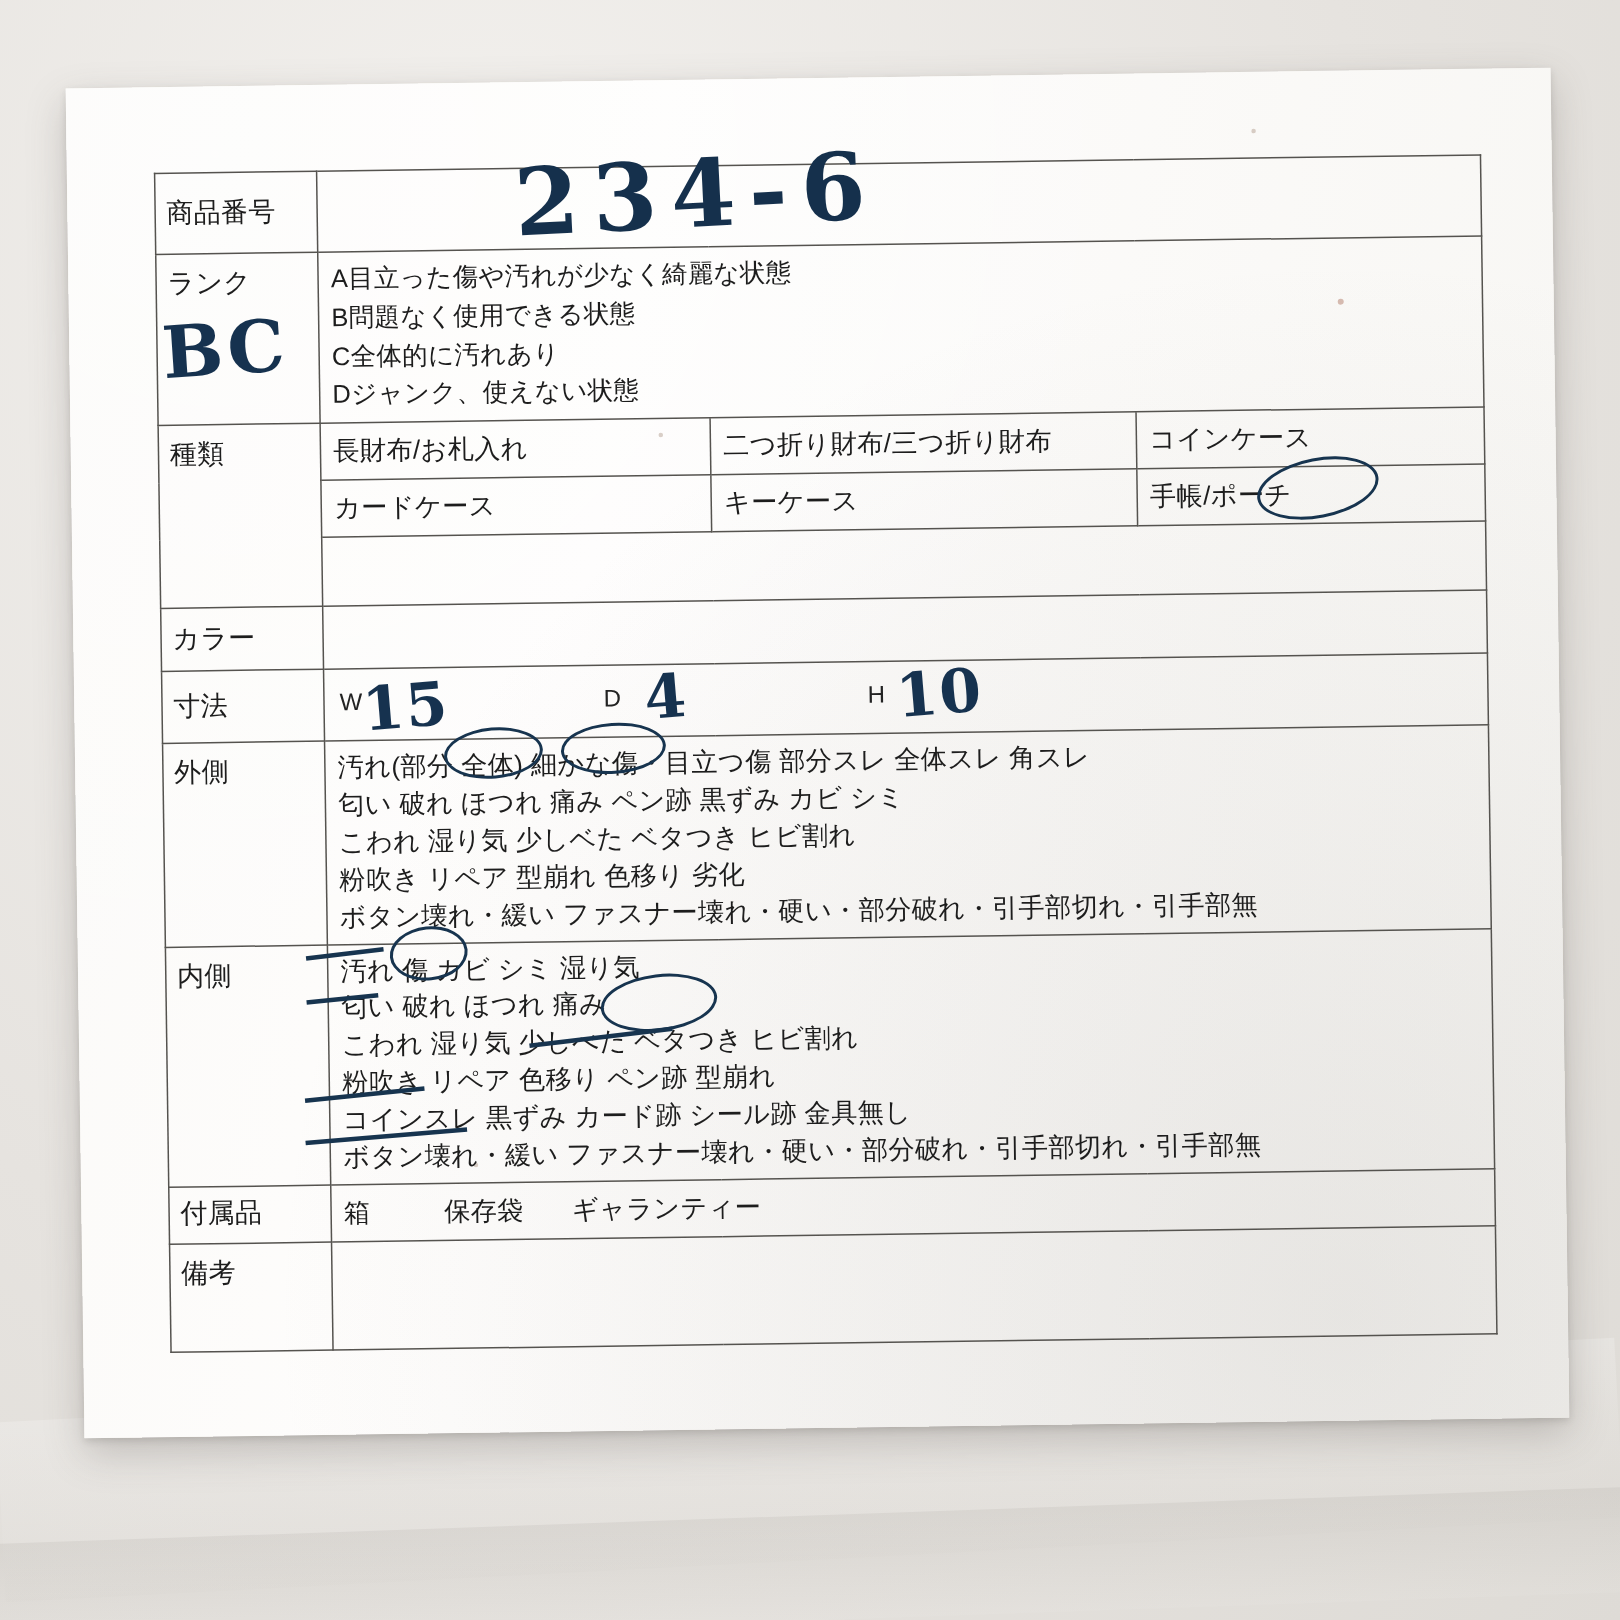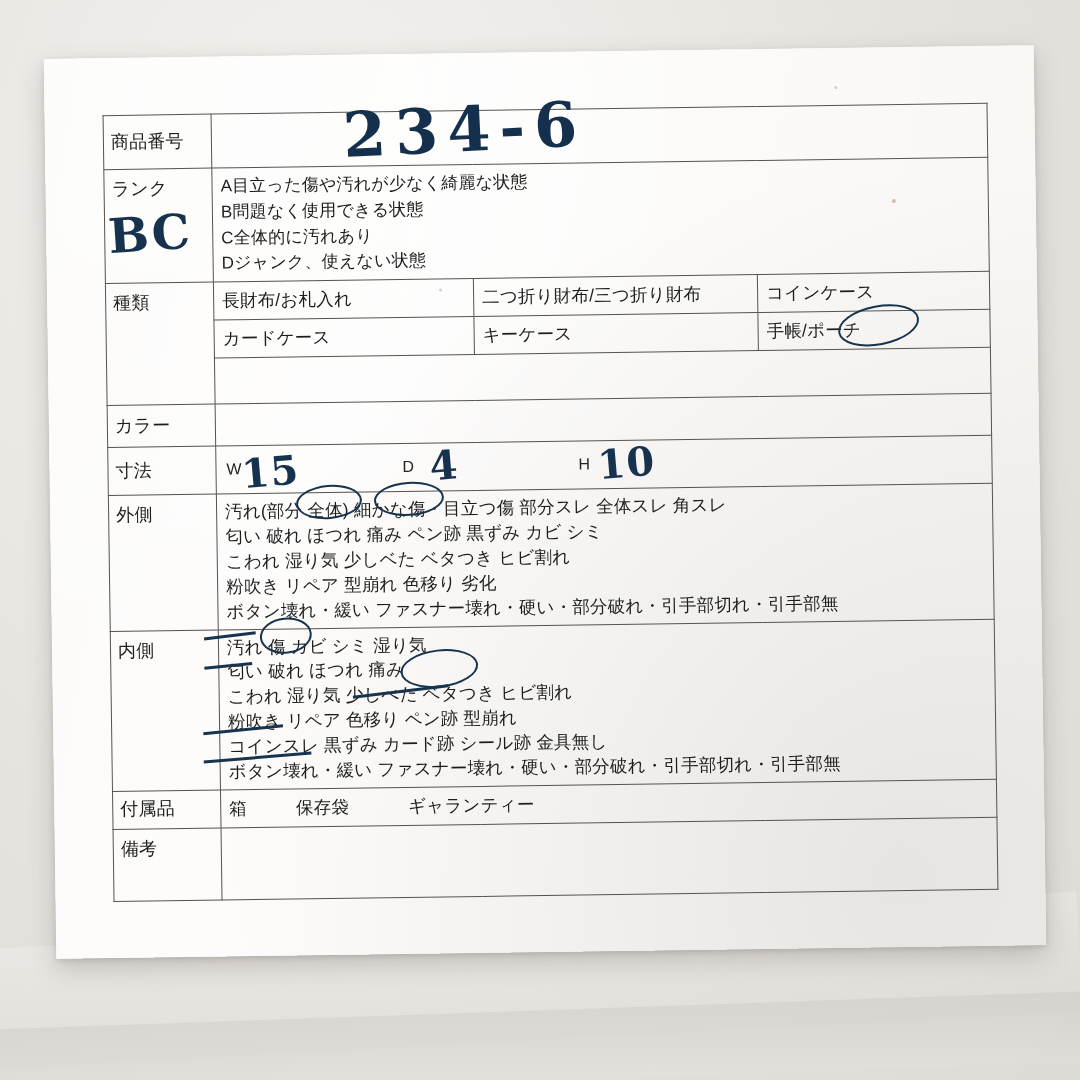--- a/index.html
+++ b/index.html
@@ -249,21 +249,21 @@
         <div class="line">粉吹き  リペア  色移り  ペン跡  型崩れ</div>
         <div class="line">コインスレ  黒ずみ  カード跡  シール跡  金具無し</div>
         <div class="line">ボタン壊れ・緩い  ファスナー壊れ・硬い・部分破れ・引手部切れ・引手部無</div>
       </td>
     </tr>
 
     <tr class="h-acc">
       <td class="lbl mid">付属品</td>
       <td colspan="3">
         <span style="margin-right:44px">箱</span>
-        <span style="margin-right:54px">保存袋</span>
+        <span style="margin-right:27px">保存袋</span>
         <span>ギャランティー</span>
       </td>
     </tr>
 
     <tr class="h-remark">
       <td class="lbl">備考</td>
       <td colspan="3"></td>
     </tr>
   </tbody>
     </table>

